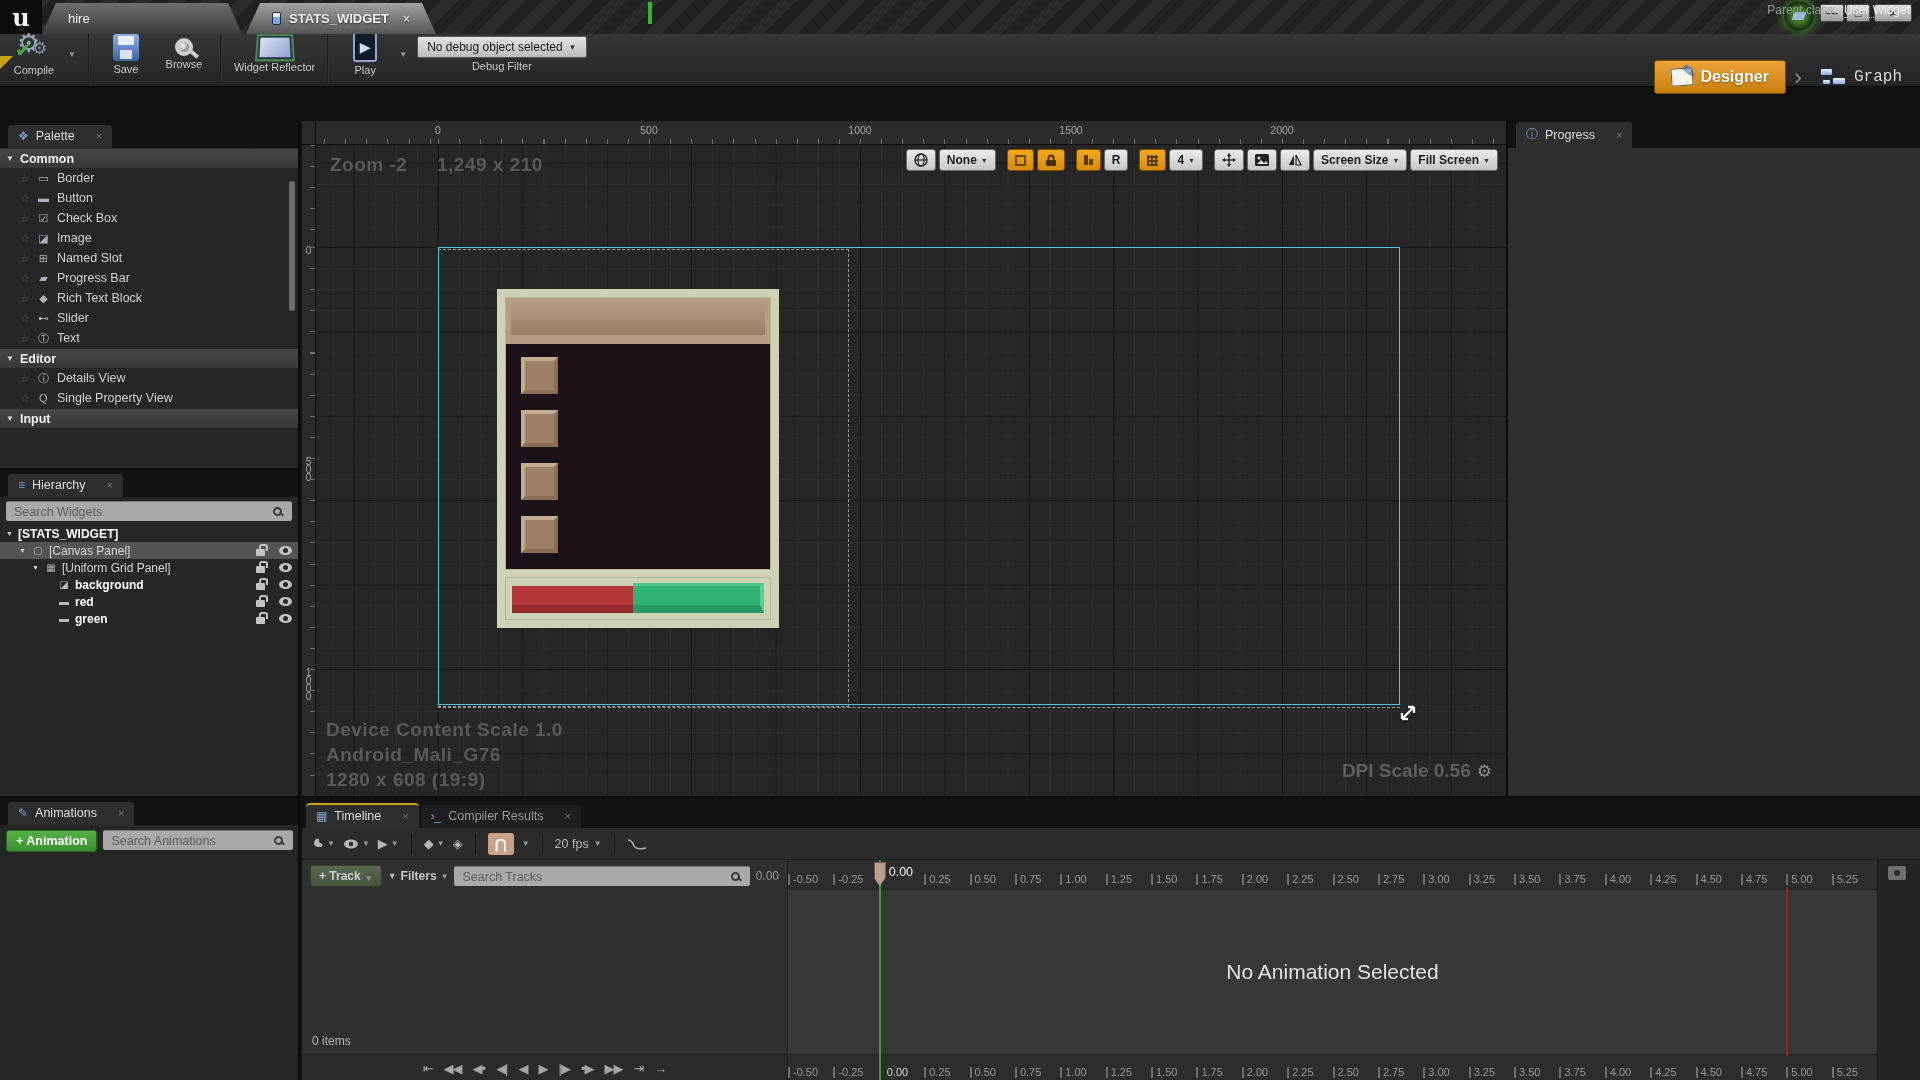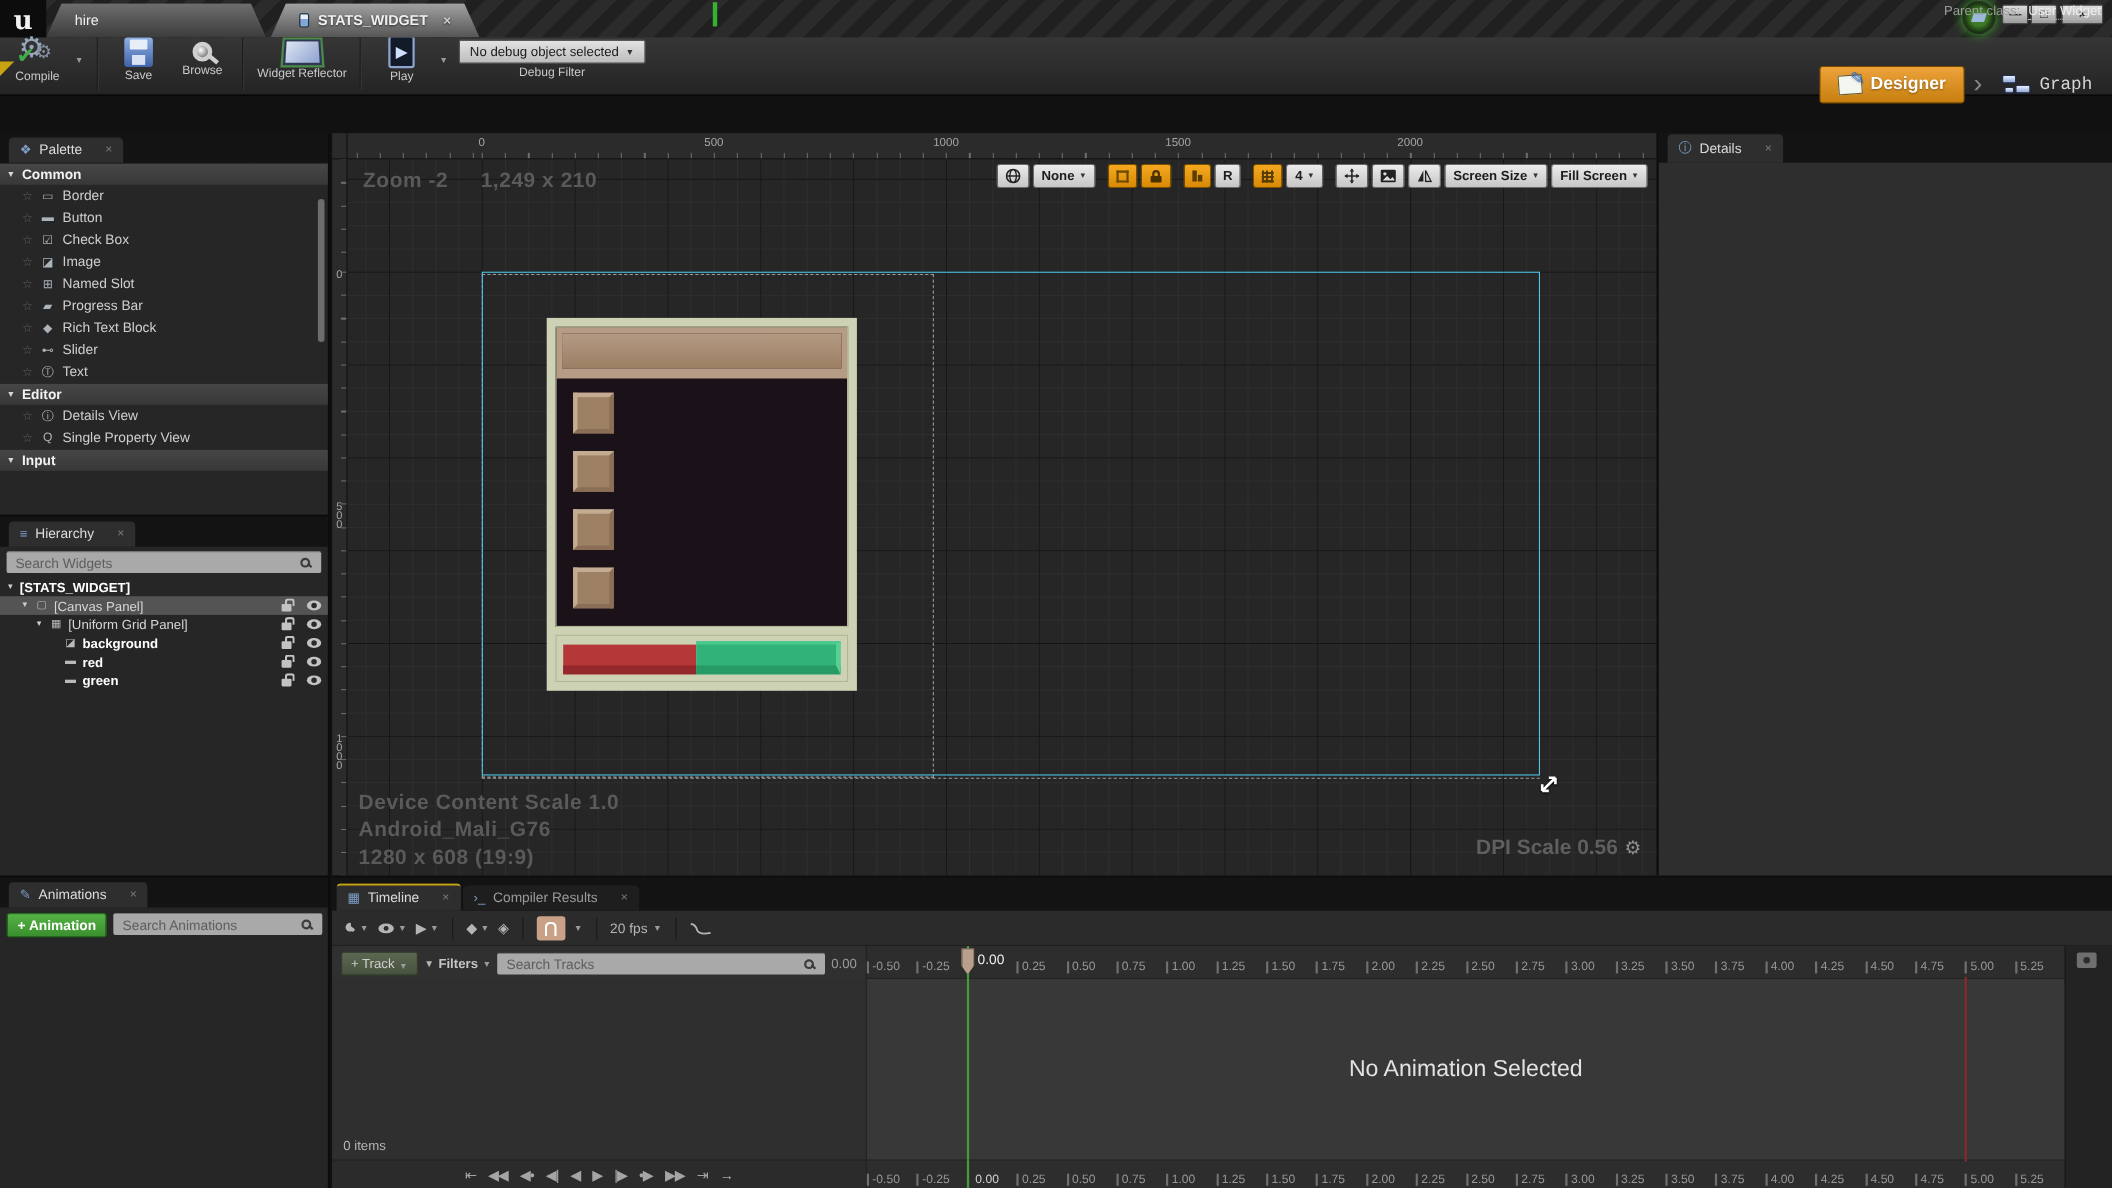--- a/index.html
+++ b/index.html
@@ -189,21 +189,21 @@
   #tl-tabs{height:30px;background:#131313;display:flex;align-items:flex-end;padding-left:4px;gap:2px;}
   #tl-toolbar{height:32px;background:#2b2b2b;display:flex;align-items:center;padding-left:8px;gap:8px;border-bottom:1px solid #1f1f1f;}
   .tlt-ic{color:#b5b5b5;font-size:13px;display:flex;align-items:center;gap:3px;}
   .tlt-sep{width:1px;height:20px;background:#191919;margin:0 4px;}
   #magnet-btn{background:#c9a186;border-radius:3px;width:26px;height:22px;display:flex;align-items:center;justify-content:center;color:#fff;font-size:14px;font-weight:bold;}
   #fps-btn{color:#b5b5b5;font-size:12.5px;display:flex;align-items:center;gap:5px;}
   #tl-main{display:flex;height:222px;}
   #tl-left{width:486px;display:flex;flex-direction:column;border-right:1px solid #1f1f1f;}
   #tl-row2{height:32px;display:flex;align-items:center;gap:6px;padding:0 8px;background:#303030;}
   #btn-track{background:linear-gradient(#5d6852,#47523f);border:1px solid #333c2c;border-radius:3px;
-    color:#cfcfcf;font-weight:normal;font-size:12px;padding:3px 8px;display:flex;align-items:flex-end;gap:4px;white-space:nowrap;}
+    color:#cfcfcf;font-weight:bold;font-size:12px;padding:3px 8px;display:flex;align-items:flex-end;gap:4px;white-space:nowrap;}
   #btn-filters{color:#c5c5c5;font-weight:bold;font-size:12px;display:flex;align-items:center;gap:4px;white-space:nowrap;}
   .funnel{color:#b5b5b5;font-size:9px;}
   #tl-row2 .searchbox{flex:1;}
   #tl-time{color:#9a9a9a;font-size:12px;}
   #tl-left-lanes{flex:1;background:#2f2f2f;position:relative;}
   #items-count{position:absolute;left:10px;bottom:6px;color:#b5b5b5;font-size:12px;}
   #tl-transport{height:28px;background:#2b2b2b;display:flex;align-items:center;justify-content:center;gap:11px;border-top:1px solid #1f1f1f;}
   .tr-btn{color:#a5a5a5;font-size:13px;letter-spacing:-1px;}
   #tl-right{flex:1;display:flex;flex-direction:column;position:relative;}
   .truler{height:30px;background:#2d2d2d;display:flex;align-items:flex-end;border-bottom:1px solid #222;}
@@ -625,21 +625,21 @@
       <svg width="20" height="20" viewBox="0 0 20 20">
           <path d="M4 16 L16 4 M4 16 h6 M4 16 v-6 M16 4 h-6 M16 4 v6" stroke="#fff" stroke-width="2.4" fill="none"></path>
         </svg>
     </div>
   </div>
 
   <div id="details" class="abs">
     <div class="ptabstrip">
       <div class="ptab">
         <span class="ticon">ⓘ</span>
-        <span>Details</span>
+        <span>Progress</span>
         <span class="x">×</span>
       </div>
     </div>
     <div class="body"></div>
   </div>
 
   <div id="timeline" class="abs">
     <div id="tl-tabs">
       <div class="ptab yellowtop">
         <span class="ticon">▦</span>

